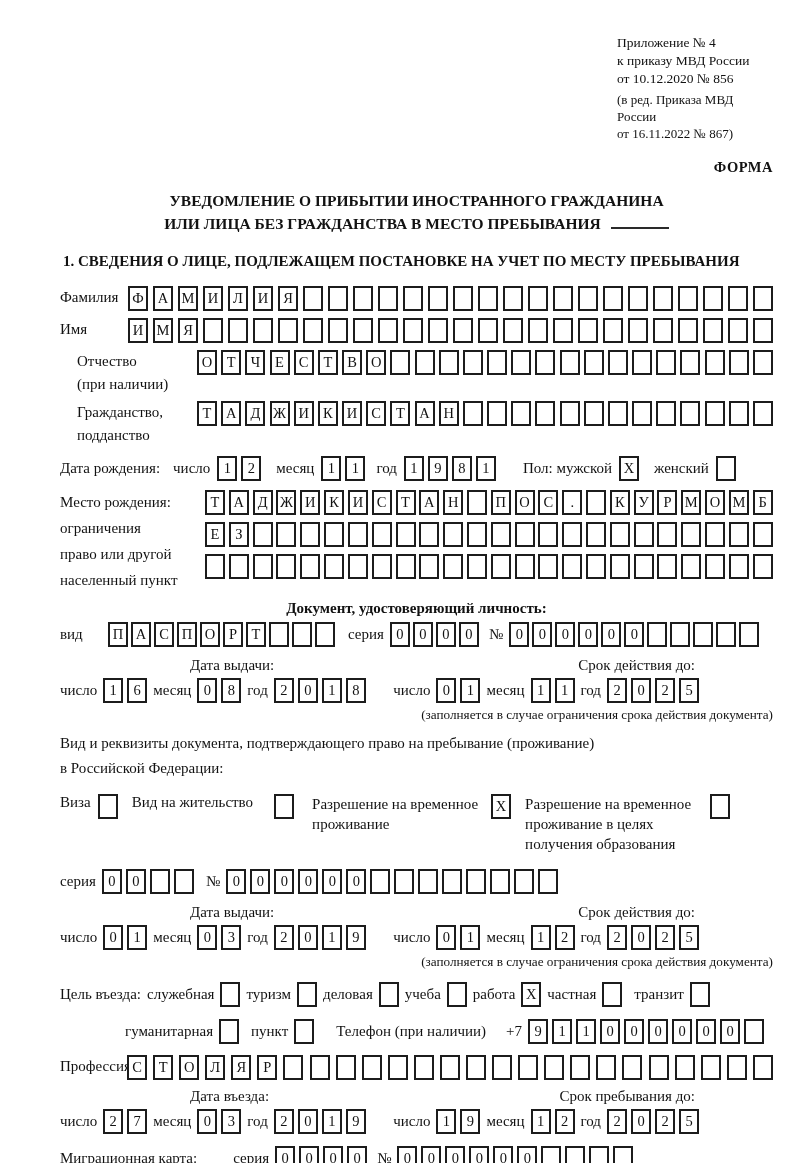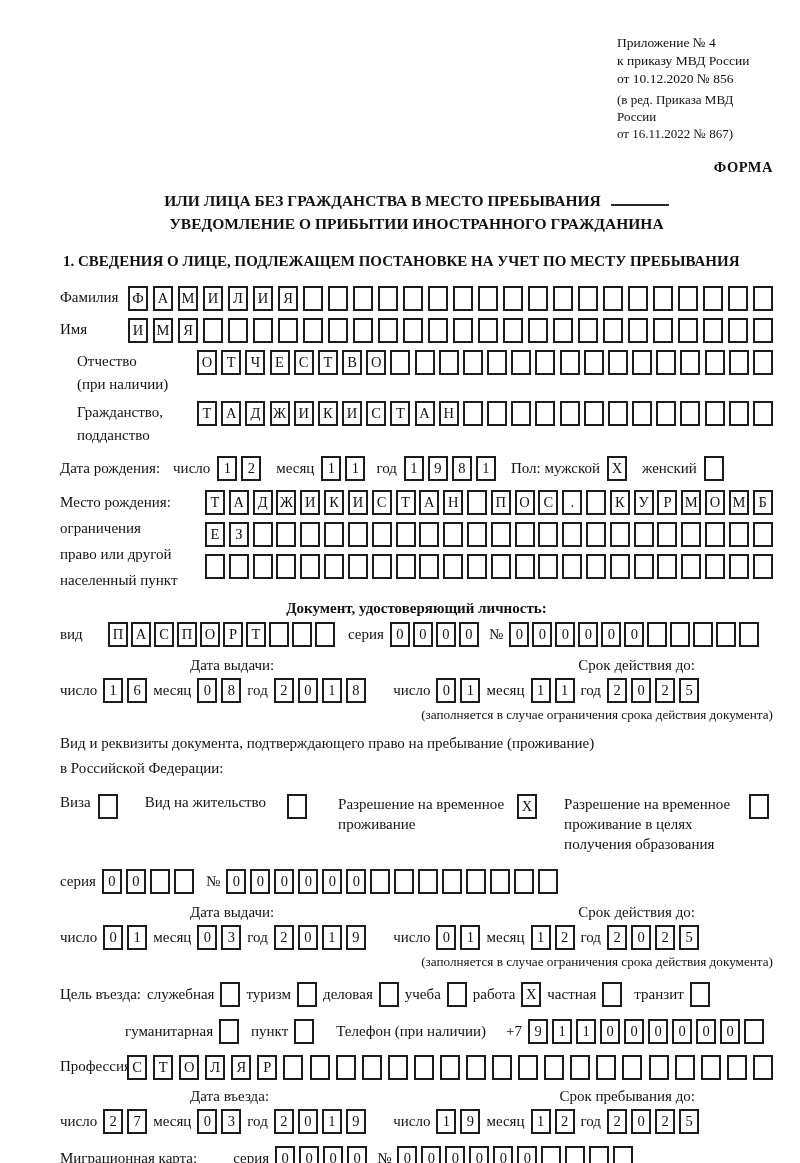--- a/index.html
+++ b/index.html
@@ -39,21 +39,21 @@
   .inl{display:flex;align-items:center;flex-wrap:nowrap;}
   .sp{display:inline-block;}
 
   .dhead{display:flex;font-size:15px;margin-top:10px;}
   .dhead .h1{margin-left:130px;}
   .dhead .h2{margin-left:auto;margin-right:78px;}
   .drow{display:flex;justify-content:space-between;align-items:center;margin-top:4px;}
   .dgroup{display:flex;align-items:center;gap:6px;}
   .note{text-align:right;font-size:13.2px;margin-top:4px;margin-right:0px;}
 
-  .chkline{display:flex;align-items:flex-start;margin-top:12px;gap:21px;}
+  .chkline{display:flex;align-items:flex-start;margin-top:12px;gap:8px;}
   .chkpair{display:flex;align-items:flex-start;gap:7px;}
   .wrapc{text-align:left;line-height:1.35;}
   .w170{width:172px;}
   .w178{width:178px;}
 
   .purpline{display:flex;align-items:center;gap:6px;margin-top:12px;flex-wrap:nowrap;}
 </style>
 </head>
 <body>
 
@@ -64,22 +64,22 @@
     <div>к приказу МВД России</div>
     <div>от 10.12.2020 № 856</div>
   </div>
   <div class="edition">
     <div>(в ред. Приказа МВД России</div>
     <div>от 16.11.2022 № 867)</div>
   </div>
   <div class="forma">ФОРМА</div>
 
   <div class="title">
+    <div>УВЕДОМЛЕНИЕ О ПРИБЫТИИ ИНОСТРАННОГО ГРАЖДАНИНА</div>
     <div><span>ИЛИ ЛИЦА БЕЗ ГРАЖДАНСТВА В МЕСТО ПРЕБЫВАНИЯ</span><span class="uline"></span></div>
-    <div>УВЕДОМЛЕНИЕ О ПРИБЫТИИ ИНОСТРАННОГО ГРАЖДАНИНА</div>
   </div>
 
   <div class="sect">1. СВЕДЕНИЯ О ЛИЦЕ, ПОДЛЕЖАЩЕМ ПОСТАНОВКЕ НА УЧЕТ ПО МЕСТУ ПРЕБЫВАНИЯ</div>
 
   <div class="frow" style="margin-top:16px;">
     <span class="lblcol lw-name">Фамилия</span>
     <span class="cells w-name">
         <span class="cell">Ф</span>
         <span class="cell">А</span>
         <span class="cell">М</span>
@@ -219,21 +219,21 @@
         <span class="cell">1</span>
         <span class="cell">1</span>
       </span>
     <span style="margin-left:4px;">год</span>
     <span class="cells g">
         <span class="cell">1</span>
         <span class="cell">9</span>
         <span class="cell">8</span>
         <span class="cell">1</span>
       </span>
-    <span style="margin-left:8px;">Пол: мужской</span>
+    <span style="margin-left:20px;">Пол: мужской</span>
     <span class="cells g">
         <span class="cell">X</span>
       </span>
     <span style="margin-left:8px;">женский</span>
     <span class="cells g">
         <span class="cell"></span>
       </span>
   </div>
 
   <div class="frow" style="margin-top:9px;">

